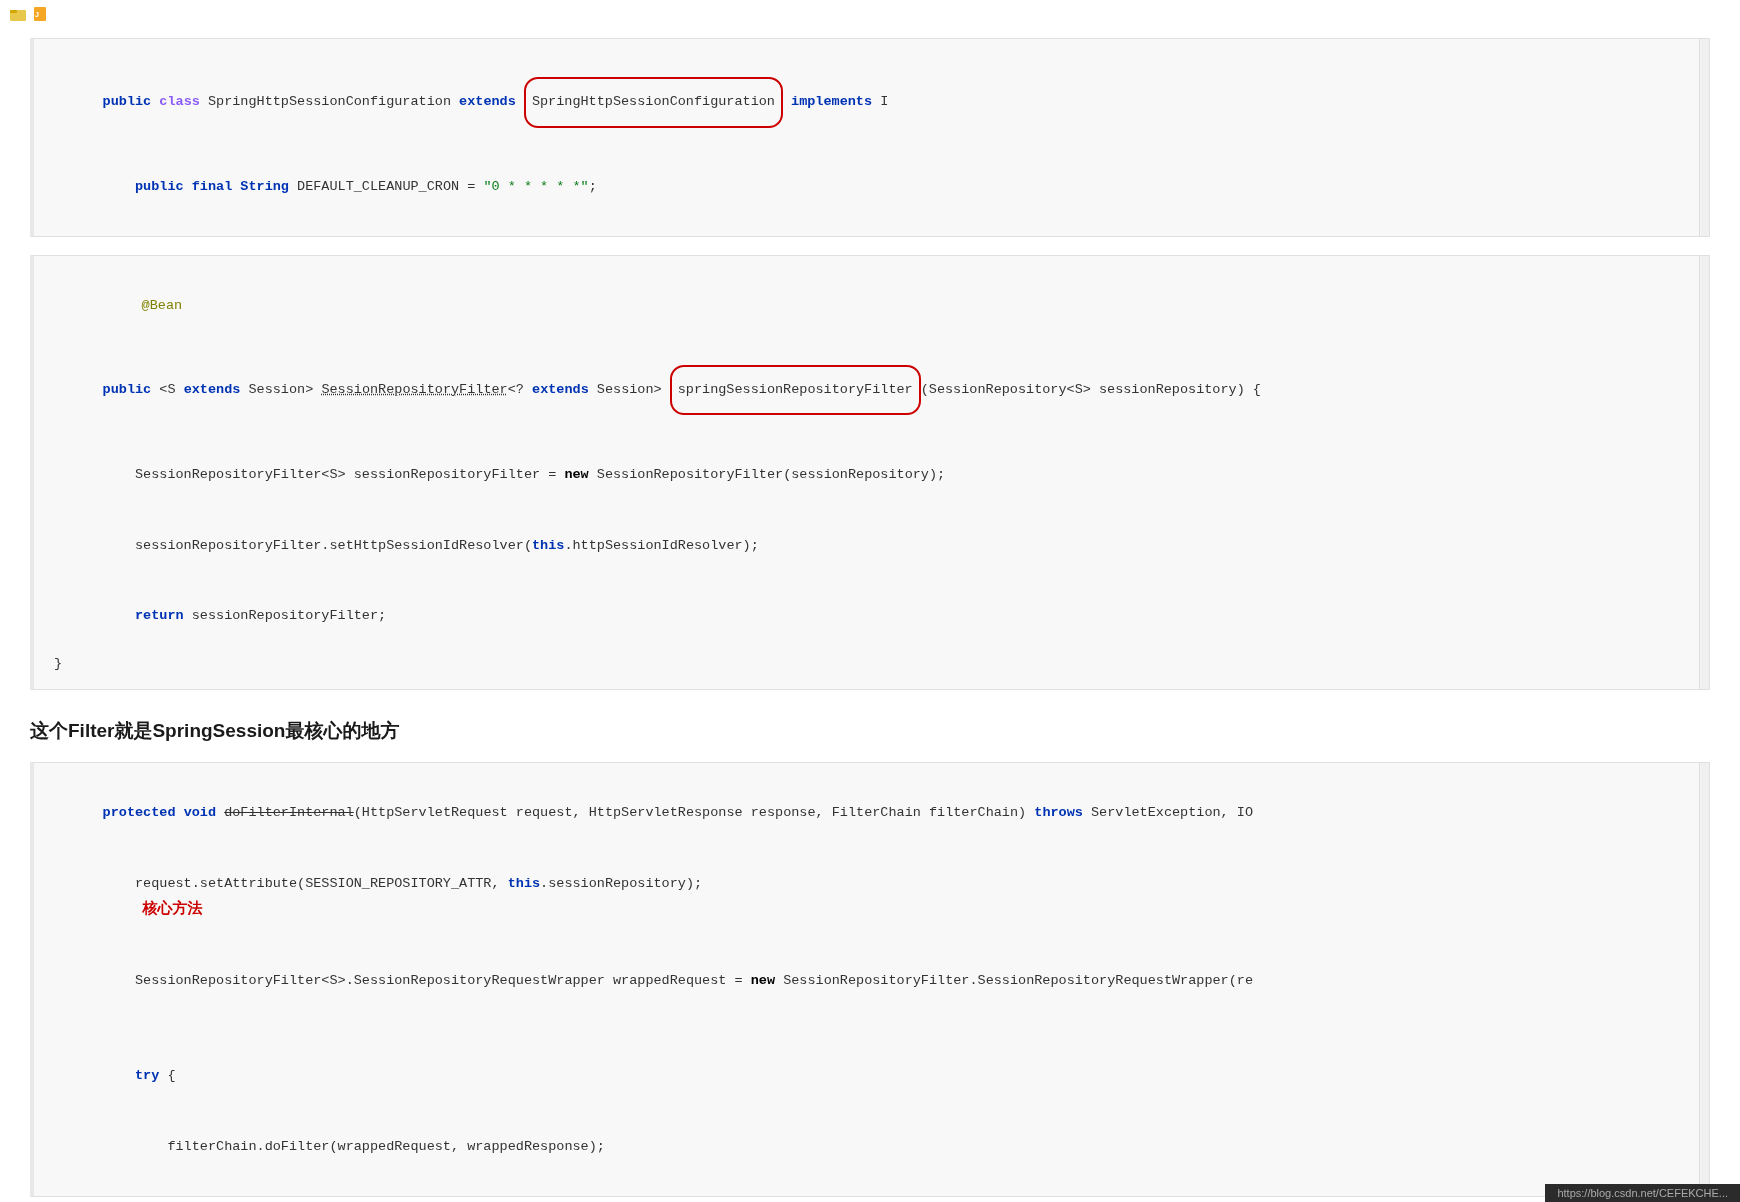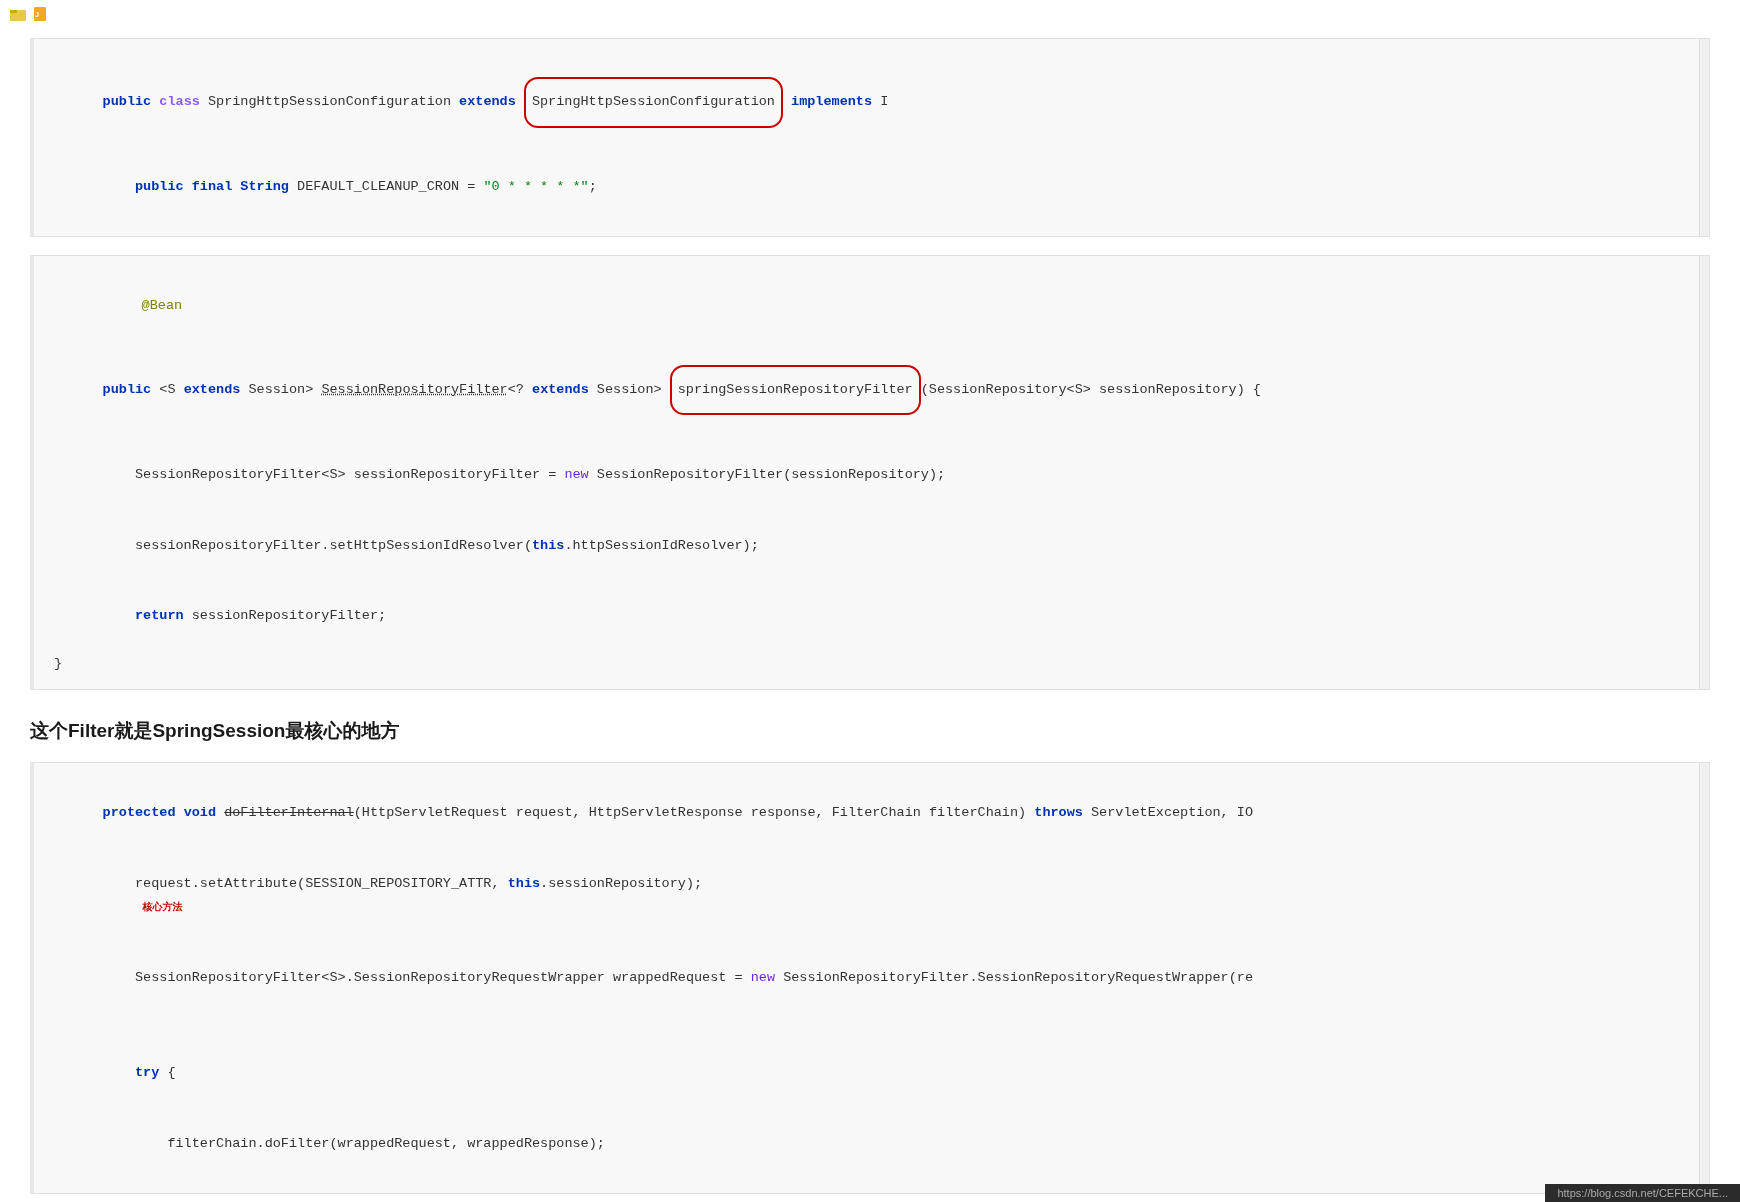--- a/index.html
+++ b/index.html
@@ -51,21 +51,21 @@
       background: #f0f0f0;
     }
 
     
     .kw-public { color: #0033b3; font-weight: bold; }
     .kw-class { color: #8b5cf6; font-weight: bold; }
     .kw-extends { color: #0033b3; font-weight: bold; }
     .kw-implements { color: #0033b3; font-weight: bold; }
     .kw-static { color: #0033b3; font-weight: bold; }
     .kw-final { color: #0033b3; font-weight: bold; }
-    .kw-new { color: #6d28d9; font-weight: normal; }
+    .kw-new { color: #000000; font-weight: bold; }
     .kw-return { color: #0033b3; font-weight: bold; }
     .kw-this { color: #0033b3; font-weight: bold; }
     .kw-protected { color: #0033b3; font-weight: bold; }
     .kw-void { color: #0033b3; font-weight: bold; }
     .kw-throws { color: #0033b3; font-weight: bold; }
     .kw-try { color: #0033b3; font-weight: bold; }
     .kw-string { color: #0033b3; font-weight: bold; }
     .str-val { color: #067d17; }
     .annotation { color: #808000; padding-left: 39px; }
     .strikethrough { text-decoration: line-through; }
@@ -119,21 +119,21 @@
       border-radius: 14px;
       padding: 14px 6px;
       display: inline-block;
       line-height: 1.4;
     }
 
     .inline-red-text {
       color: #cc0000;
       font-family: Liberation Sans, sans-serif;
       font-weight: bold;
-      font-size: 10px;
+      font-size: 15px;
     }
 
     .code-wrapper {
       position: relative;
     }
 
     
     .right-scrollbar {
       position: absolute;
       right: 0;

